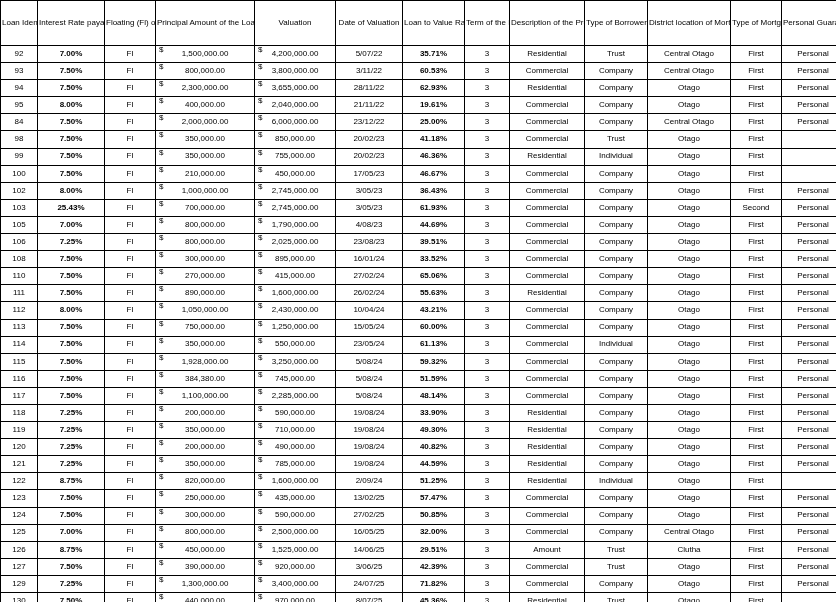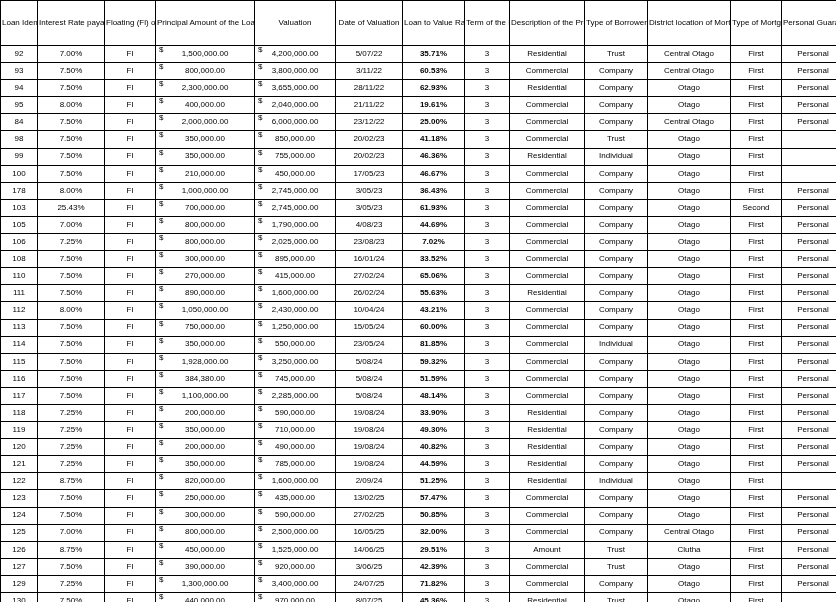--- a/index.html
+++ b/index.html
@@ -44,21 +44,21 @@
     text-align: right;
     padding-right: 3px;
     position: relative;
   }
   td.c-amount .cur {
     position: absolute;
     left: 3px;
     top: 0;
   }
   td.c-lvr { text-align: right; padding-right: 10px; font-weight: bold; }
-  td.c-rate { text-align: center; }
+  td.c-rate { text-align: center; font-weight: bold; }
   td.c-left { text-align: center; }
 
   
   col.w-id    { width: 37px; }
   col.w-rate  { width: 67px; }
   col.w-fi    { width: 51px; }
   col.w-prin  { width: 99px; }
   col.w-val   { width: 81px; }
   col.w-date  { width: 67px; }
   col.w-lvr   { width: 62px; }
@@ -221,21 +221,21 @@
         <td class="c-left">17/05/23</td>
         <td class="c-lvr">46.67%</td>
         <td class="c-left">3</td>
         <td class="c-left">Commercial</td>
         <td class="c-left">Company</td>
         <td class="c-left">Otago</td>
         <td class="c-left">First</td>
         <td class="c-left"></td>
       </tr>
       <tr>
-        <td class="c-left">178</td>
+        <td class="c-left">102</td>
         <td class="c-rate">8.00%</td>
         <td class="c-left">FI</td>
         <td class="c-amount"><span class="cur">$</span><span>1,000,000.00</span></td>
         <td class="c-amount"><span class="cur">$</span><span>2,745,000.00</span></td>
         <td class="c-left">3/05/23</td>
         <td class="c-lvr">36.43%</td>
         <td class="c-left">3</td>
         <td class="c-left">Commercial</td>
         <td class="c-left">Company</td>
         <td class="c-left">Otago</td>
@@ -272,21 +272,21 @@
         <td class="c-left">First</td>
         <td class="c-left">Personal</td>
       </tr>
       <tr>
         <td class="c-left">106</td>
         <td class="c-rate">7.25%</td>
         <td class="c-left">FI</td>
         <td class="c-amount"><span class="cur">$</span><span>800,000.00</span></td>
         <td class="c-amount"><span class="cur">$</span><span>2,025,000.00</span></td>
         <td class="c-left">23/08/23</td>
-        <td class="c-lvr">7.02%</td>
+        <td class="c-lvr">39.51%</td>
         <td class="c-left">3</td>
         <td class="c-left">Commercial</td>
         <td class="c-left">Company</td>
         <td class="c-left">Otago</td>
         <td class="c-left">First</td>
         <td class="c-left">Personal</td>
       </tr>
       <tr>
         <td class="c-left">108</td>
         <td class="c-rate">7.50%</td>
@@ -362,21 +362,21 @@
         <td class="c-left">First</td>
         <td class="c-left">Personal</td>
       </tr>
       <tr>
         <td class="c-left">114</td>
         <td class="c-rate">7.50%</td>
         <td class="c-left">FI</td>
         <td class="c-amount"><span class="cur">$</span><span>350,000.00</span></td>
         <td class="c-amount"><span class="cur">$</span><span>550,000.00</span></td>
         <td class="c-left">23/05/24</td>
-        <td class="c-lvr">81.85%</td>
+        <td class="c-lvr">61.13%</td>
         <td class="c-left">3</td>
         <td class="c-left">Commercial</td>
         <td class="c-left">Individual</td>
         <td class="c-left">Otago</td>
         <td class="c-left">First</td>
         <td class="c-left">Personal</td>
       </tr>
       <tr>
         <td class="c-left">115</td>
         <td class="c-rate">7.50%</td>

